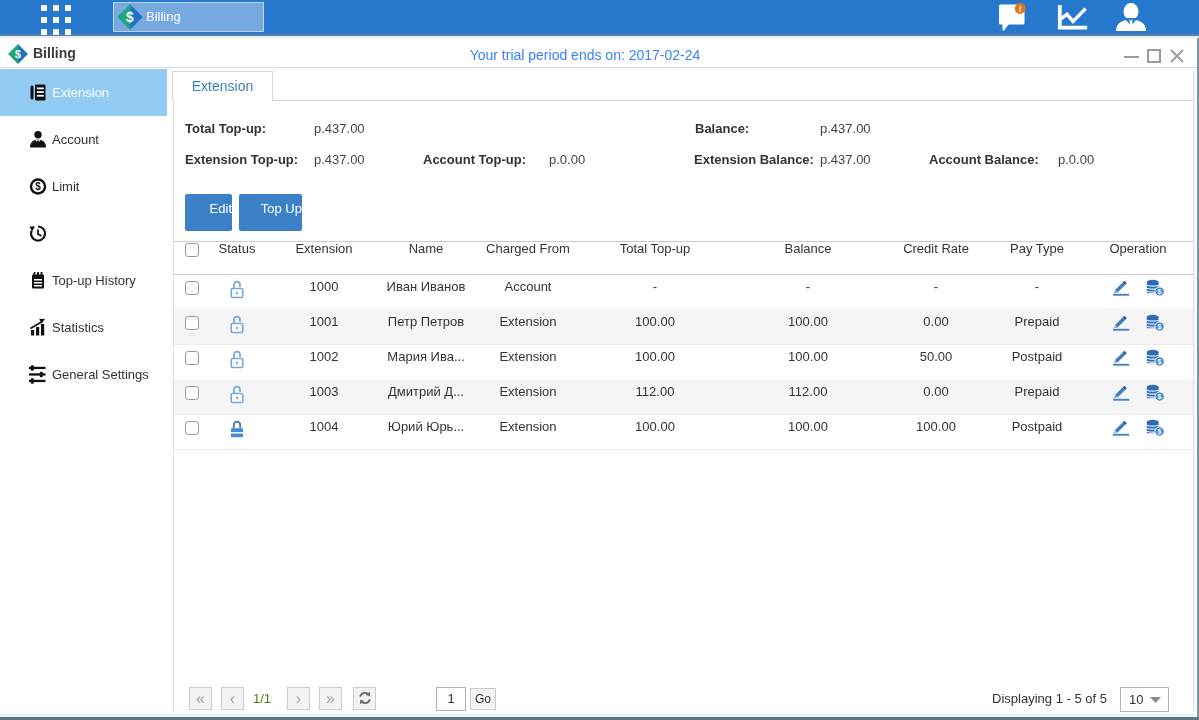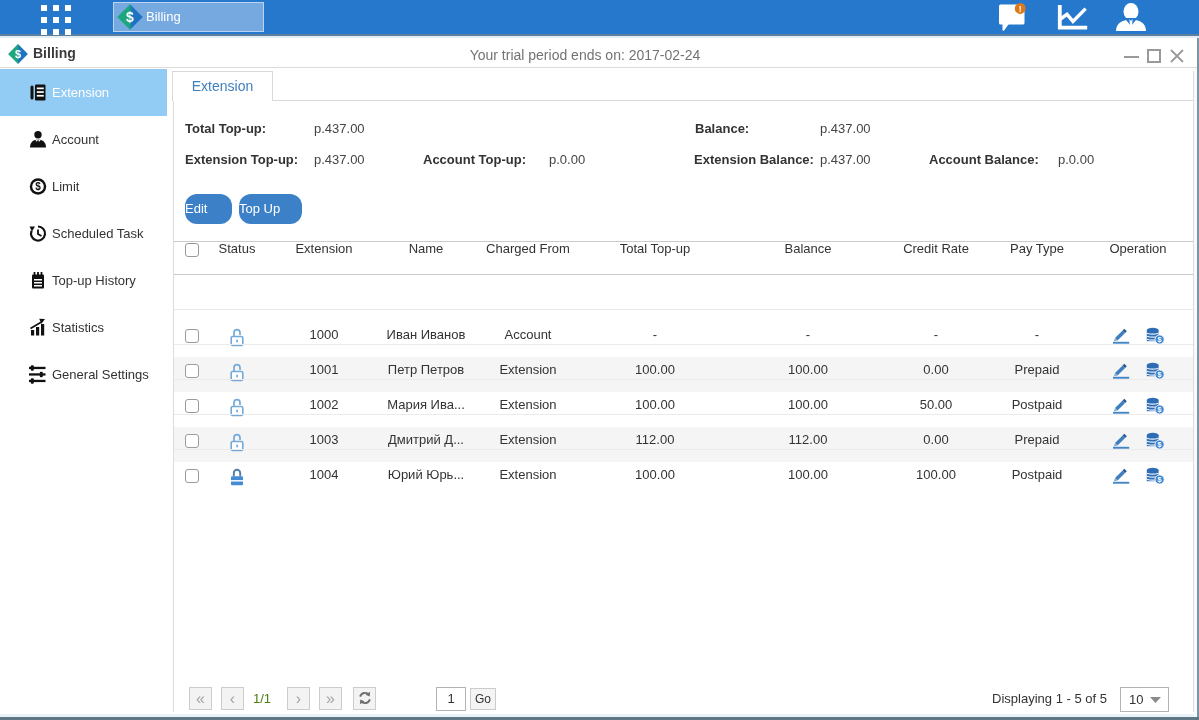--- a/index.html
+++ b/index.html
@@ -13,21 +13,21 @@
 #bar-edge1 { position:absolute; left:0; top:34px; width:1199px; height:2px; background:#5d7f9e; }
 #bar-edge2 { position:absolute; left:0; top:36px; width:1199px; height:2px; background:#e2edf4; }
 .dot { position:absolute; width:6px; height:6px; background:#fff; }
 #taskbtn { position:absolute; left:113px; top:2px; width:151px; height:30px; background:rgba(255,255,255,0.37); border:1px solid rgba(255,255,255,0.5); }
 .diamond { position:absolute; transform:rotate(45deg); background:linear-gradient(45deg,#1da77e 46%,#1e72c0 58%); }
 .dsign { position:absolute; color:#fff; font-weight:bold; text-align:center; }
 
 
 #titlebar { position:absolute; left:0; top:38px; width:1199px; height:30px; background:#fff; border-bottom:1px solid #dcdcdc; }
 #wtitle { position:absolute; left:33px; top:45px; font-size:14px; font-weight:bold; color:#3b3b3b; }
-#trial { position:absolute; left:585px; top:47px; transform:translateX(-50%); font-size:14px; color:#737373; white-space:nowrap; }
+#trial { position:absolute; left:585px; top:47px; transform:translateX(-50%); font-size:14px; color:#3b82f6; white-space:nowrap; }
 
 
 #sidebar { position:absolute; left:0; top:69px; width:167px; height:646px; background:#fff; }
 .mitem { position:absolute; left:0; width:167px; height:47px; }
 .mitem.sel { background:#92cbf3; }
 .mitem .mico { position:absolute; left:29px; top:14px; width:18px; height:19px; }
 .mitem .mtxt { position:absolute; left:52px; top:0; line-height:47px; color:#333; }
 .mitem.sel .mtxt { color:#fff; }
 
 
@@ -35,33 +35,33 @@
 #panel-r { position:absolute; left:1193px; top:71px; width:1px; height:641px; background:#dcdcdc; }
 #tab { position:absolute; left:172px; top:71px; width:101px; height:30px; background:#fff; border:1px solid #d9d9d9; border-bottom:none; }
 #tab span { display:block; text-align:center; line-height:29px; color:#3f80c1; font-size:14px; }
 #tabline { position:absolute; left:273px; top:100px; width:920px; height:1px; background:#d9d9d9; }
 
 
 .slabel { position:absolute; font-weight:bold; color:#333; white-space:nowrap; }
 .sval { position:absolute; color:#444; white-space:nowrap; }
 
 
-.btn { position:absolute; top:194px; height:30px; background:#3c80c8; border-radius:12px; color:#fff; text-align:left; line-height:29px; font-size:13px; }
+.btn { position:absolute; top:194px; height:37px; background:#3c80c8; border-radius:2px; color:#fff; text-align:right; line-height:29px; font-size:13px; }
 
 
 .trow { position:absolute; left:174px; width:1019px; display:flex; align-items:flex-start; }
 .cell { flex:none; text-align:center; overflow:hidden; white-space:nowrap; }
 .c0 { width:36px; text-align:left; padding-left:11px; }
 .c1 { width:54px; } .c2 { width:120px; } .c3 { width:84px; } .c4 { width:120px; }
 .c5 { width:134px; } .c6 { width:172px; } .c7 { width:84px; } .c8 { width:118px; }
 .c9 { width:84px; }
 #thead { top:241px; height:33px; }
 .line { position:absolute; left:174px; width:1019px; height:1px; background:#cbcbcb; }
 .rline { position:absolute; left:174px; width:1019px; height:1px; background:#ebebeb; }
-.drow { height:35px; padding-top:5px;margin-top:48px; }
+.drow { height:35px; padding-top:5px; }
 .drow.alt { background:#f5f5f5; }
 .ckb { display:inline-block; width:14px; height:14px; border:1.5px solid #9b9b9b; border-radius:3px; background:#fff; vertical-align:middle; }
 
 
 .pbtn { position:absolute; top:687px; width:23px; height:23px; border:1px solid #ccc; background:#f3f3f3; color:#a5a5a5; text-align:center; line-height:21px; font-size:16px; }
 .ptxt { position:absolute; top:688px; line-height:22px; color:#4d7c0f; }
 #goto-input { position:absolute; left:436px; top:687px; width:30px; height:24px; border:1px solid #b3b3b3; background:#fff; text-align:center; line-height:22px; }
 #gobtn { position:absolute; left:470px; top:688px; width:26px; height:22px; border:1px solid #ccc; background:#f4f4f4; text-align:center; line-height:20px; color:#333; font-size:12px; }
 #disp { position:absolute; right:92px; top:688px; line-height:22px; color:#333; }
 #psize { position:absolute; left:1120px; top:687px; width:49px; height:25px; border:1px solid #b3b3b3; background:#fff; }
@@ -154,21 +154,20 @@
    <text x="9" y="13" font-size="10" font-weight="bold" fill="#111" text-anchor="middle" font-family="Liberation Sans">$</text>
  </svg>
         <span class="mtxt">Limit</span>
       </div>
     <div class="mitem" style="top:141px;">
         <svg class="mico" width="18" height="19" viewBox="0 0 18 19">
    <path d="M9,2.5 A7,7 0 1 1 2.6,6.7" stroke="#111" stroke-width="2.2" fill="none"></path>
    <polygon points="0.5,2.5 6,2.5 3,7.5" fill="#111"></polygon>
    <path d="M9,5.5 V10 L12.5,12" stroke="#111" stroke-width="1.8" fill="none"></path>
  </svg>
-        <span class="mtxt">Scheduled Task</span>
       </div>
     <div class="mitem" style="top:235px;">
         <svg class="mico" width="18" height="19" viewBox="0 0 18 19">
    <rect x="2" y="12" width="3.2" height="5.5" fill="#111"></rect>
    <rect x="7" y="9" width="3.2" height="8.5" fill="#111"></rect>
    <rect x="12" y="6" width="3.2" height="11.5" fill="#111"></rect>
    <path d="M1.5,10.5 L12,4.2" stroke="#111" stroke-width="1.7" fill="none"></path>
    <polygon points="10.2,0.8 16,1.1 12.4,5.7" fill="#111"></polygon>
  </svg>
         <span class="mtxt">Statistics</span>

